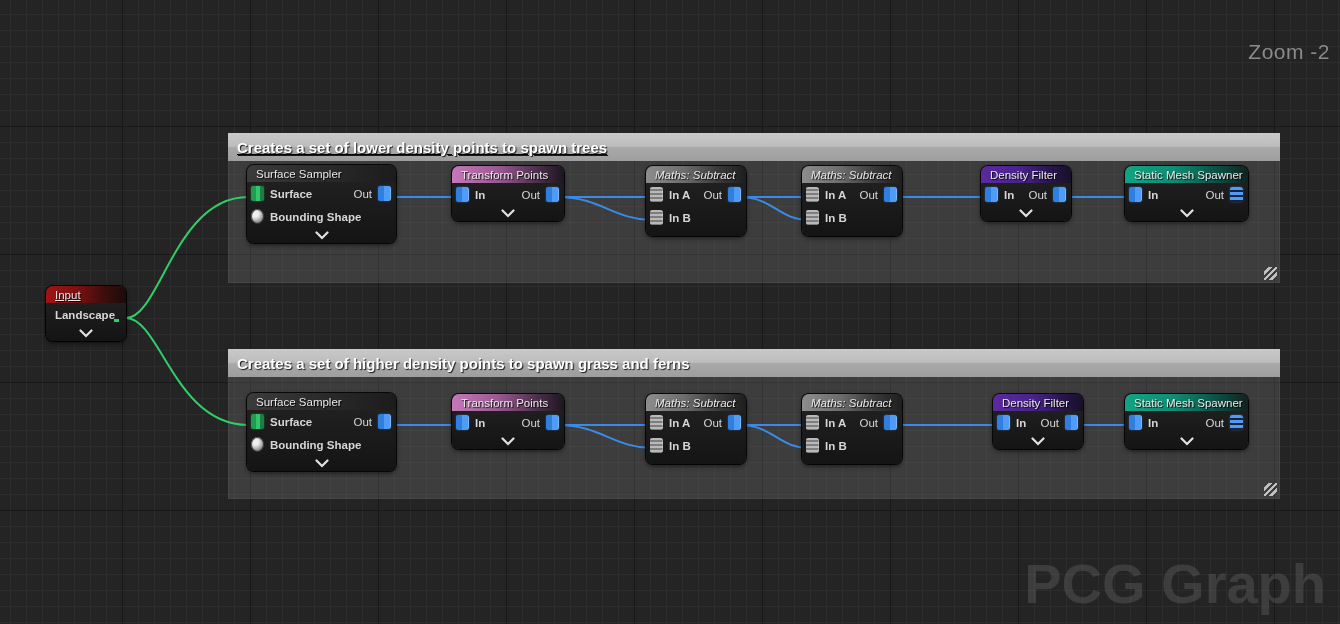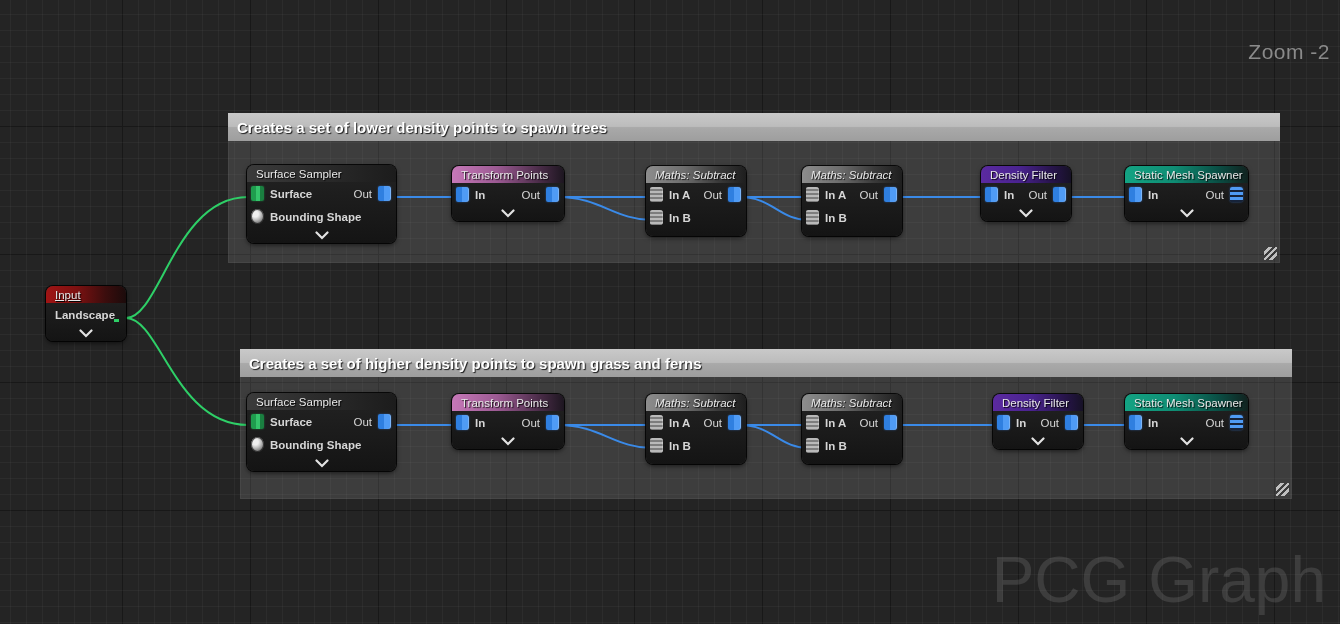--- a/index.html
+++ b/index.html
@@ -23,21 +23,21 @@
   }
 
   
   #zoom-label{
     position:absolute; right:10px; top:4px;
     font-size:21px; font-weight:400; color:#8a8a8a;
     letter-spacing:0.5px; user-select:none;margin-top:36px;
   }
   #pcg-watermark{
     position:absolute; right:14px; bottom:12px;
-    font-size:64px; font-weight:normal; color:rgba(150,150,150,0.22);
+    font-size:56px; font-weight:bold; color:rgba(150,150,150,0.22);
     letter-spacing:0px; user-select:none; line-height:1;
   }
 
   
   .comment{ position:absolute; }
   .comment-header{
     height:28px;
     background:linear-gradient(to bottom,#c9c9c9 0%,#bcbcbc 48%,#a9a9a9 52%,#9e9e9e 100%);
     display:flex; align-items:center;
     padding-left:9px;
@@ -153,28 +153,28 @@
     color:#e2e2e2; font-size:10px; line-height:1;
     user-select:none;
   }
   .chevron svg{ display:block; }
 </style>
 </head>
 <body>
 
 <div id="canvas">
 
-  <div class="comment" style="left:228px; top:113px; width:1052px; height:114px;">
+  <div class="comment" style="left:228px; top:133px; width:1052px; height:114px;text-decoration:underline;">
     <div class="comment-header">Creates a set of lower density points to spawn trees</div>
     <div class="comment-body" style="height:122px;">
       <div class="resize-grip"></div>
     </div>
   </div>
 
-  <div class="comment" style="left:228px; top:349px; width:1052px; height:150px;margin-left:12px;">
+  <div class="comment" style="left:228px; top:349px; width:1052px; height:150px;">
     <div class="comment-header">Creates a set of higher density points to spawn grass and ferns</div>
     <div class="comment-body" style="height:122px;">
       <div class="resize-grip"></div>
     </div>
   </div>
 
   <svg id="wires">
 
     <path d="M126,318 C 160,318 175,197 248,197" stroke="#2ecf67" stroke-width="2" fill="none"></path>
 

